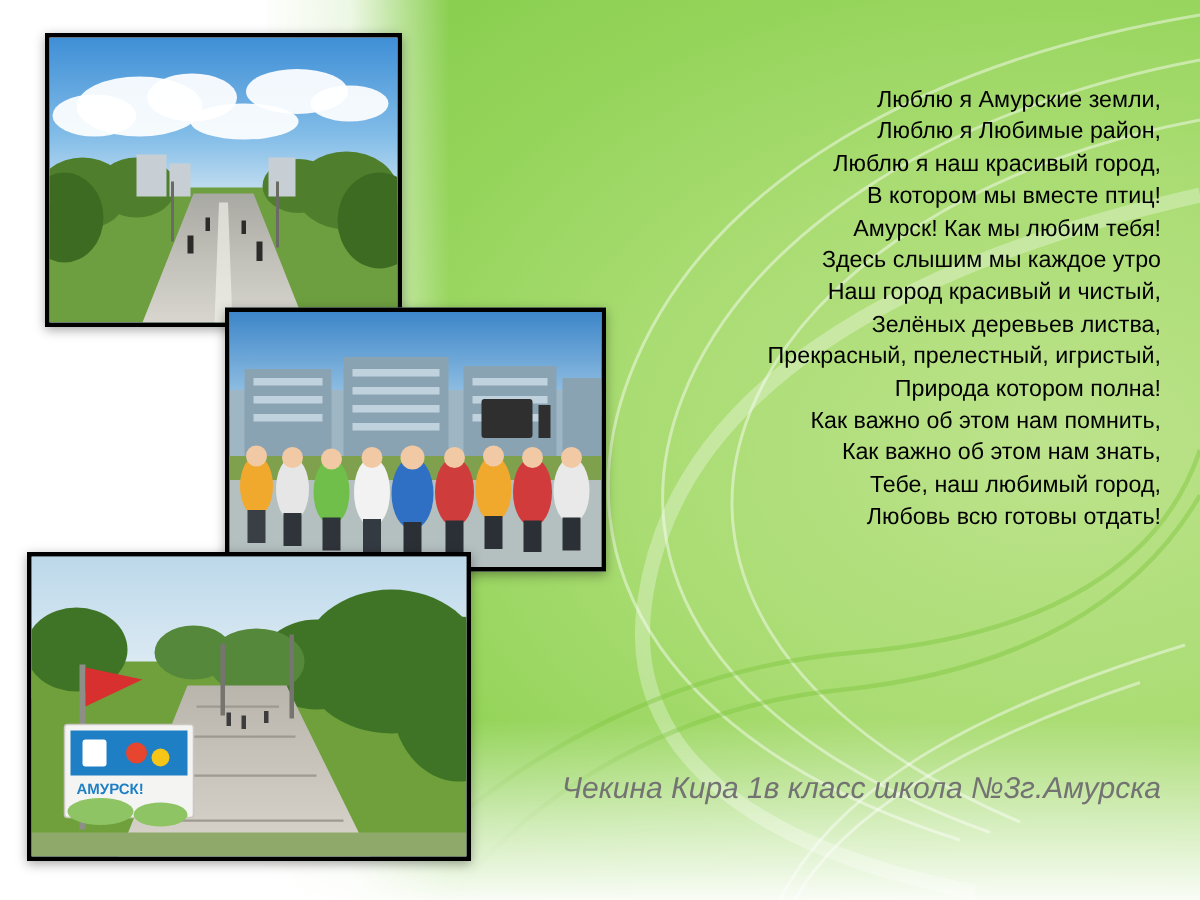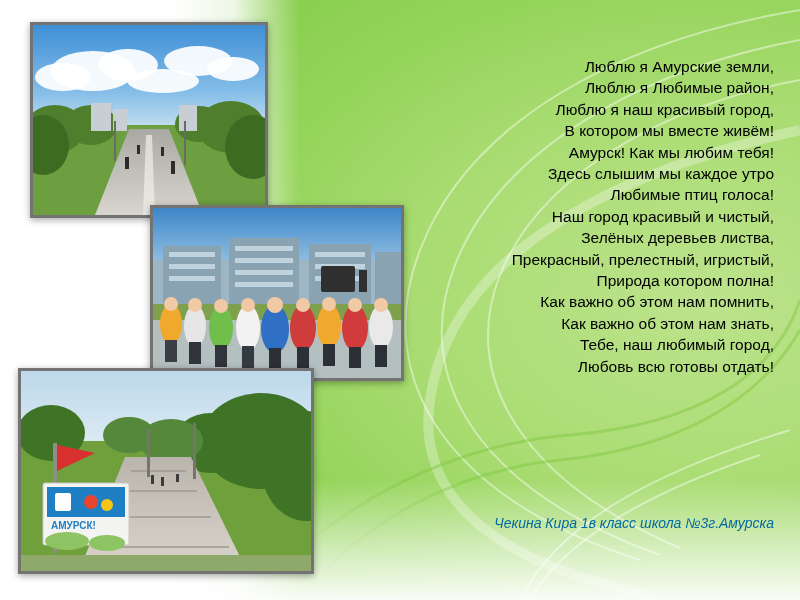--- a/index.html
+++ b/index.html
@@ -35,21 +35,21 @@
   .bg-white-bottom {
     position: absolute;
     left: 0; bottom: 0;
     width: 800px; height: 120px;
     background: linear-gradient(to top, rgba(255,255,255,0.95) 0%, rgba(255,255,255,0.55) 45%, rgba(255,255,255,0) 100%);
   }
   .swirls { position: absolute; inset: 0; }
   
   .photo {
     position: absolute;
-    border: 3px solid #737373;
+    border: 3px solid #000000;
     box-shadow: 0 2px 7px rgba(0,0,0,0.35);
     overflow: hidden;
     background: #cfe8f5;
   }
   .photo-1 { left: 30px;  top: 22px;  width: 232px; height: 190px; }
   .photo-2 { left: 150px; top: 205px; width: 248px; height: 170px; }
   .photo-3 { left: 18px;  top: 368px; width: 290px; height: 200px; }
   .photo svg { display: block; width: 100%; height: 100%; }
   
   .poem {
@@ -64,22 +64,22 @@
     font-family: "Liberation Sans", sans-serif;
   }
   .poem .line { white-space: nowrap; }
   .credit {
     position: absolute;
     right: 26px;
     top: 515px;
     width: 520px;
     text-align: right;
     font-style: italic;
-    font-size: 14px;
-    color: #0369a1;
+    font-size: 20px;
+    color: #737373;
   }
 </style>
 </head>
 <body>
 
 <div class="slide">
 
   <div class="bg-green"></div>
 
   <svg class="swirls" viewBox="0 0 800 600" preserveAspectRatio="none">
@@ -307,24 +307,23 @@
       </g>
 
       <rect x="0" y="184" width="290" height="16" fill="#8fa96a"></rect>
     </svg>
   </div>
 
   <div class="poem">
     <div class="line">Люблю я Амурские земли,</div>
     <div class="line">Люблю я Любимые район,</div>
     <div class="line">Люблю я наш красивый город,</div>
-    <div class="line">В котором мы вместе живём!</div>
+    <div class="line">В котором мы вместе птиц!</div>
     <div class="line">Амурск! Как мы любим тебя!</div>
     <div class="line">Здесь слышим мы каждое утро</div>
-    <div class="line">Любимые птиц голоса!</div>
     <div class="line">Наш город красивый и чистый,</div>
     <div class="line">Зелёных деревьев листва,</div>
     <div class="line">Прекрасный, прелестный, игристый,</div>
     <div class="line">Природа котором полна!</div>
     <div class="line">Как важно об этом нам помнить,</div>
     <div class="line">Как важно об этом нам знать,</div>
     <div class="line">Тебе, наш любимый город,</div>
     <div class="line">Любовь всю готовы отдать!</div>
   </div>
 

